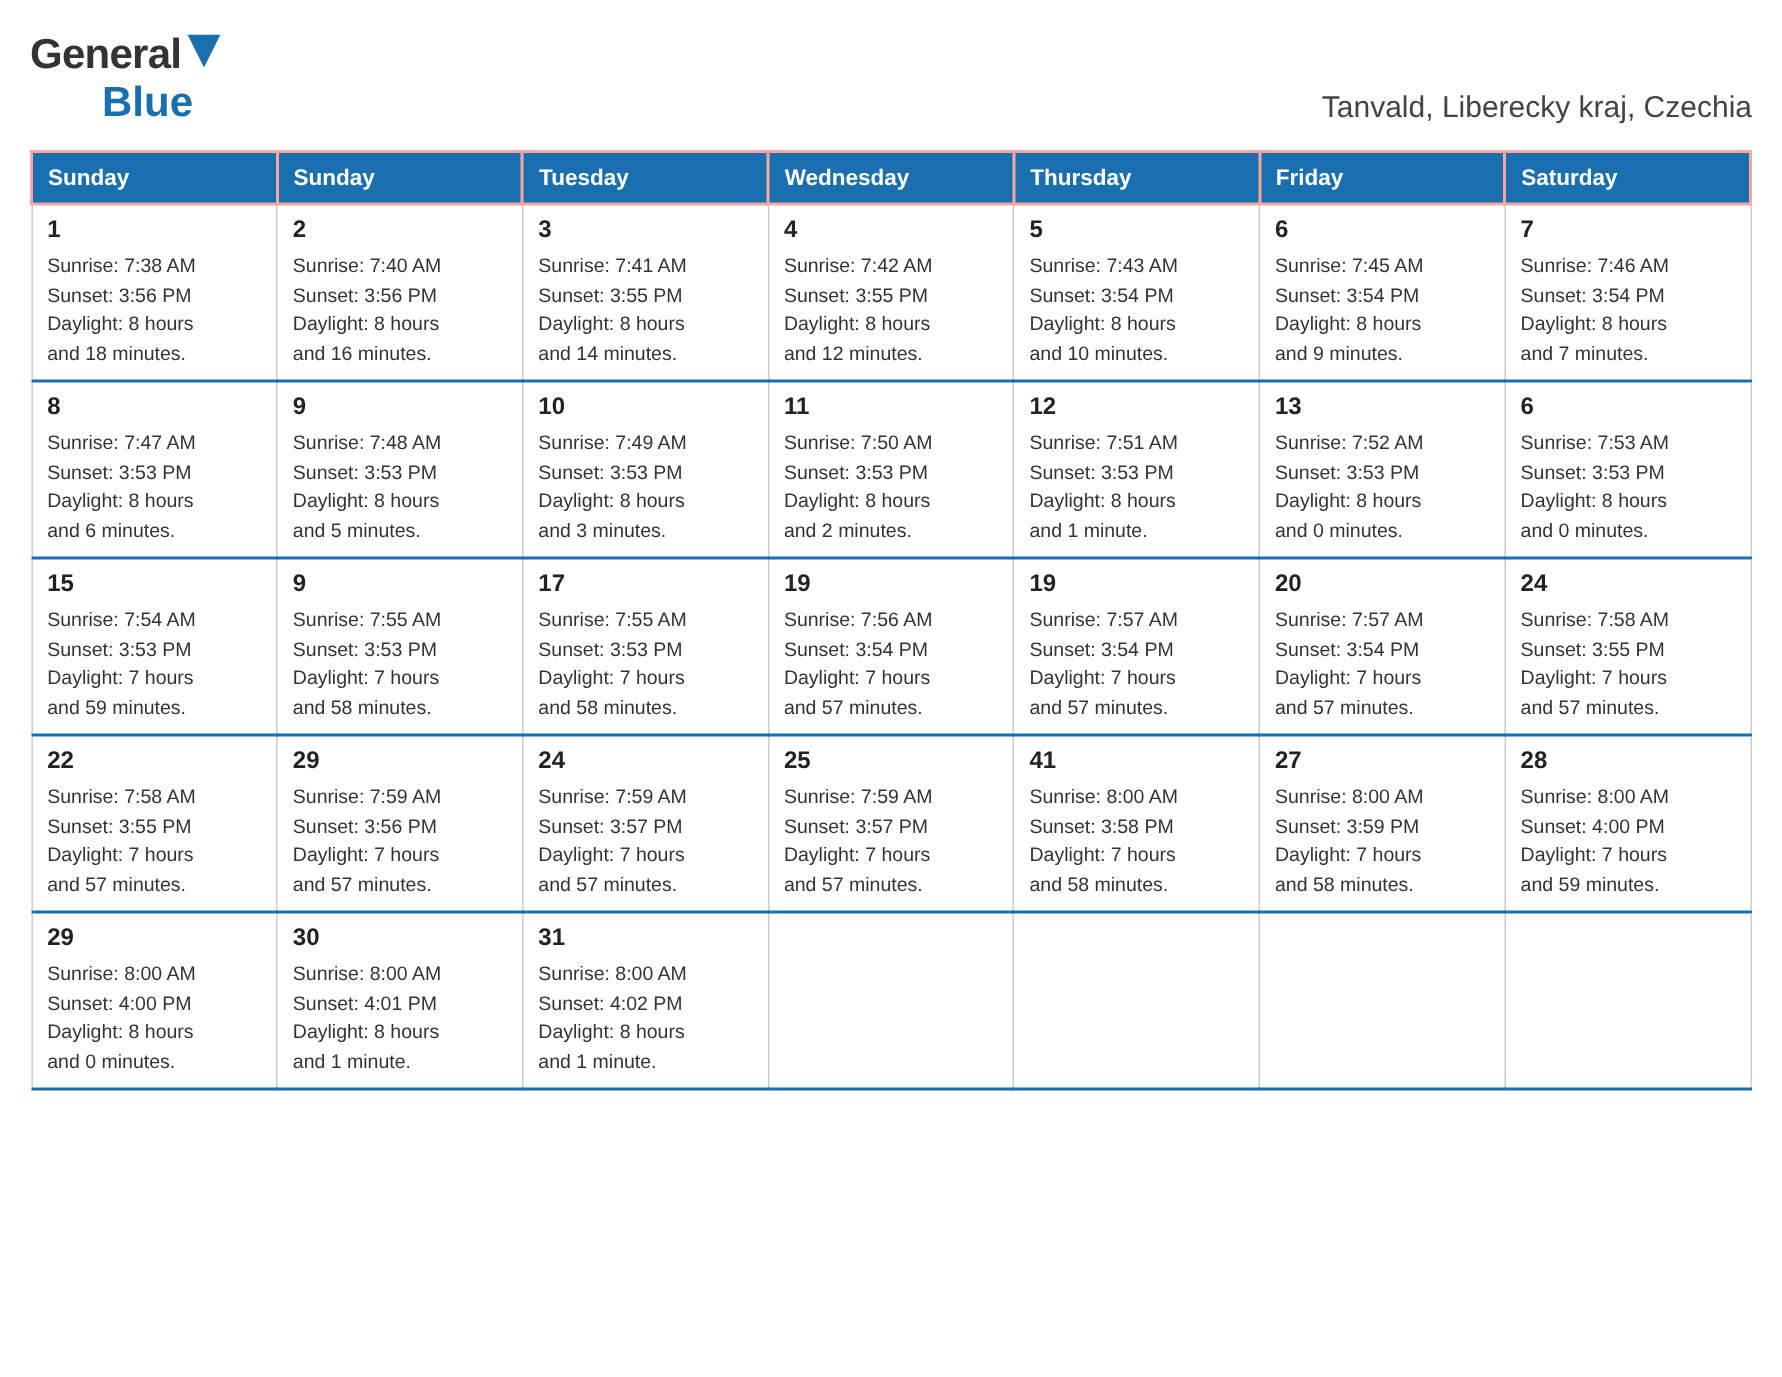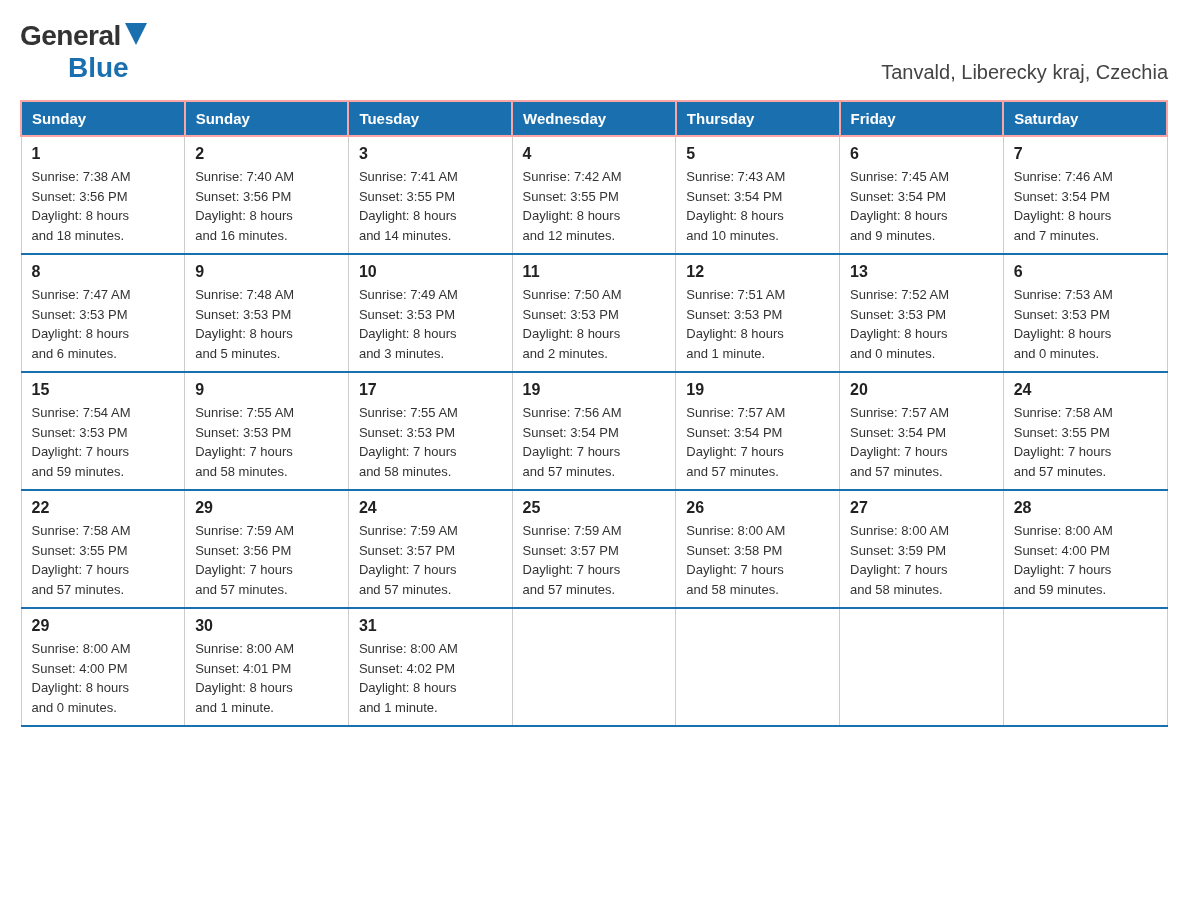--- a/index.html
+++ b/index.html
@@ -228,21 +228,21 @@
         </td>
         <td>
           <span class="day-number">24</span>
           <div class="day-info">Sunrise: 7:59 AM<br>Sunset: 3:57 PM<br>Daylight: 7 hours<br>and 57 minutes.</div>
         </td>
         <td>
           <span class="day-number">25</span>
           <div class="day-info">Sunrise: 7:59 AM<br>Sunset: 3:57 PM<br>Daylight: 7 hours<br>and 57 minutes.</div>
         </td>
         <td>
-          <span class="day-number">26</span>
+          <span class="day-number">41</span>
           <div class="day-info">Sunrise: 8:00 AM<br>Sunset: 3:58 PM<br>Daylight: 7 hours<br>and 58 minutes.</div>
         </td>
         <td>
           <span class="day-number">27</span>
           <div class="day-info">Sunrise: 8:00 AM<br>Sunset: 3:59 PM<br>Daylight: 7 hours<br>and 58 minutes.</div>
         </td>
         <td>
           <span class="day-number">28</span>
           <div class="day-info">Sunrise: 8:00 AM<br>Sunset: 4:00 PM<br>Daylight: 7 hours<br>and 59 minutes.</div>
         </td>

